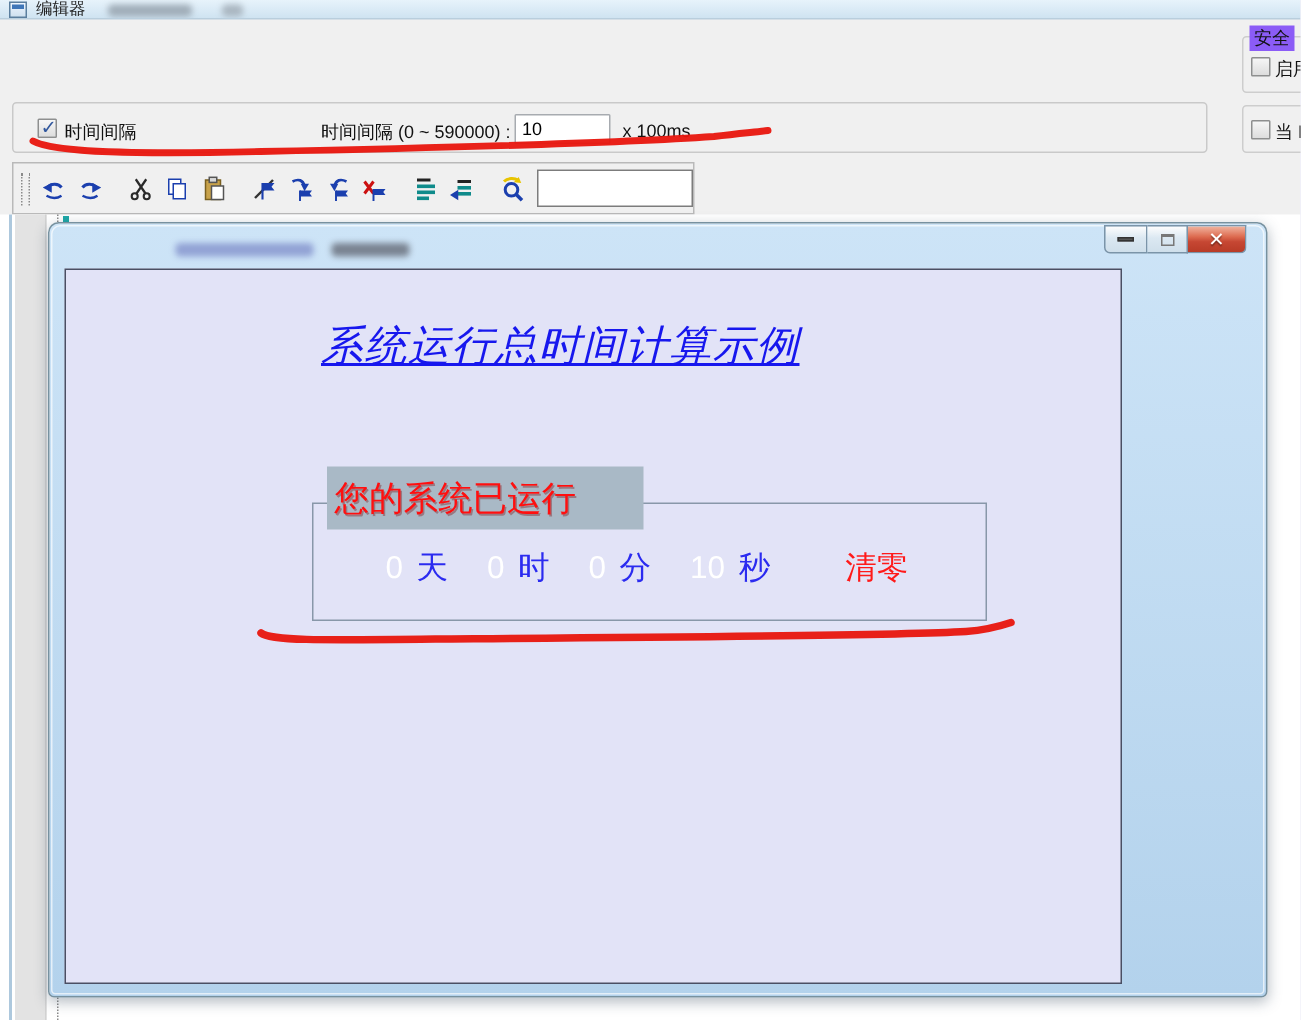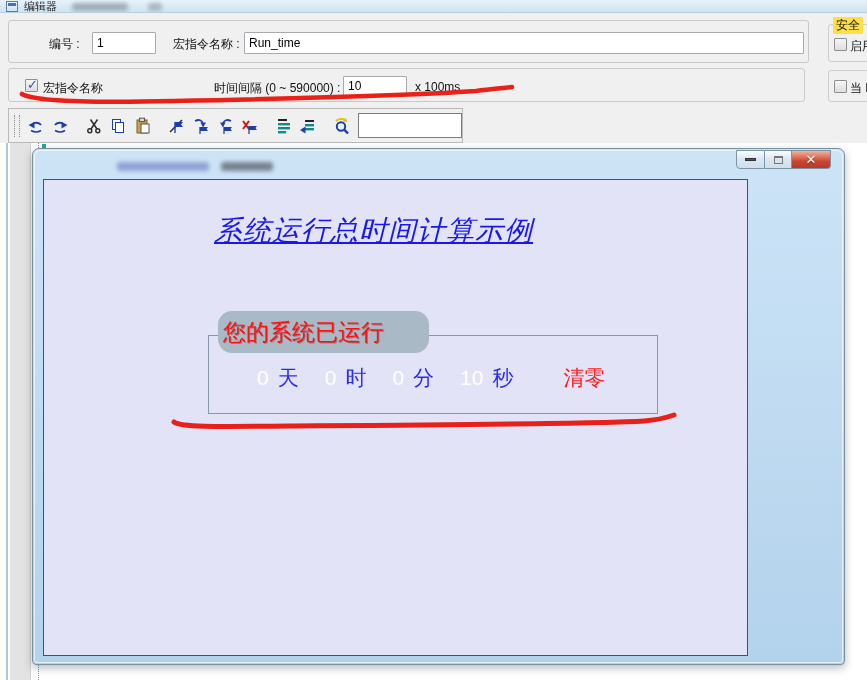--- a/index.html
+++ b/index.html
@@ -21,21 +21,21 @@
   .panel { position:absolute; background:#f0f0f0; border:1px solid #c9c9c9; border-radius:3px; }
   .flabel { font-size:12px; color:#111; position:absolute; white-space:nowrap; }
   .tinput { position:absolute; border:1px solid #a7abb0; background:#fff; font-size:12px;
     font-family:"Liberation Sans","DejaVu Sans",sans-serif; padding:2px 4px; border-radius:1px; }
 
   .checkbox { position:absolute; width:13px; height:13px; background:linear-gradient(#f6f6f6,#ddd);
     border:1px solid #8e8f8f; border-radius:1px; }
   .checkbox.checked:before { content:"✓"; position:absolute; left:1px; top:-3px; font-size:13px; font-weight:bold; color:#31579d; }
 
   .secgroup { position:absolute; border:1px solid #cdcdcd; border-radius:3px; background:#f0f0f0; }
-  .seclegend { position:absolute; left:4px; top:-8px; background:#fde047; padding:0 3px; font-size:12px; color:#111; }
+  .seclegend { position:absolute; left:4px; top:-8px; background:#8b5cf6; padding:0 3px; font-size:12px; color:#111; }
 
   
   .toolbar { position:absolute; left:8px; top:108px; width:455px; height:35px;
     background:#f0f0f0; border:1px solid #b9b9b9; display:flex; align-items:center; }
   .gripper { width:3px; height:22px; border-left:1px dotted #8a8a8a; margin-left:5px; }
   .tb-icon { width:22px; height:20px; margin-left:4px; display:flex; align-items:center; justify-content:center; cursor:default; }
   .tb-gap { width:10px; }
   .find-box { width:104px; height:25px; border:1px solid #7c7c7c; background:#fff; margin-left:6px;
     font-size:12px; padding:2px 4px; font-family:"Liberation Sans","DejaVu Sans",sans-serif; }
 
@@ -91,36 +91,30 @@
 
 <div class="screen">
 
   <div class="main-titlebar">
     <div class="win-icon"></div>
     <span class="main-title-text">编辑器</span>
     <div class="blur-blob" style="left:72px; top:3px; width:56px; height:8px; background:#8d99a4;"></div>
     <div class="blur-blob" style="left:148px; top:3px; width:14px; height:8px; background:#9aa5af;"></div>
   </div>
 
-  <div class="panel" style="left:8px; top:20px; width:801px; height:43px;">
-    <span class="flabel" style="left:40px; top:15px;">编号 :</span>
-    <input class="tinput" style="left: 83px; top: 11px; width: 64px; height: 22px;" value="1">
-    <span class="flabel" style="left:164px; top:15px;">宏指令名称 :</span>
-    <input class="tinput" style="left: 235px; top: 11px; width: 560px; height: 22px;" value="Run_time">
-  </div>
 
   <div class="secgroup" style="left:828px; top:24px; width:55px; height:38px;">
     <span class="seclegend">安全</span>
     <div class="checkbox" style="left:5px; top:13px;"></div>
     <span class="flabel" style="left:21px; top:13px;">启用</span>
   </div>
 
   <div class="panel" style="left:8px; top:68px; width:797px; height:34px;">
     <div class="checkbox checked" style="left:16px; top:10px;"></div>
-    <span class="flabel" style="left:34px; top:11px;">宏指令名称</span>
+    <span class="flabel" style="left:34px; top:11px;">时间间隔</span>
     <span class="flabel" style="left:205px; top:11px;">时间间隔 (0 ~ 590000) :</span>
     <input class="tinput" style="left: 334px; top: 7px; width: 64px; height: 20px;" value="10">
     <span class="flabel" style="left:406px; top:11px;">x 100ms</span>
   </div>
 
   <div class="secgroup" style="left:828px; top:70px; width:55px; height:32px;">
     <div class="checkbox" style="left:5px; top:9px;"></div>
     <span class="flabel" style="left:21px; top:9px;">当 H</span>
   </div>
 
@@ -269,21 +263,21 @@
           <span class="cnt-num" style="color:#ffffff;">0</span>
           <span class="cnt-unit" style="color:#2b2bf0;">时</span>
           <span class="cnt-num" style="color:#ffffff;">0</span>
           <span class="cnt-unit" style="color:#2b2bf0;">分</span>
           <span class="cnt-num" style="color:#ffffff;">10</span>
           <span class="cnt-unit" style="color:#2b2bf0; margin-right:0;">秒</span>
           <span class="clear-btn" style="color:#ff1a1a;">清零</span>
         </div>
       </div>
 
-      <div class="run-label" style="background:#a9b9c6; color:#ff0f0f;border-radius:14px;">您的系统已运行</div>
+      <div class="run-label" style="background:#a9b9c6; color:#ff0f0f;">您的系统已运行</div>
 
       <svg class="anno" style="left:122px; top:232px;" width="515" height="26" viewBox="0 0 515 26">
         <path d="M8 10 C14 15 44 15 124 14 C264 13 430 12 478 9 C492 8 502 5 508 3" fill="none" stroke="#e8150d" stroke-width="5" stroke-linecap="round" opacity="0.95"></path>
       </svg>
     </div>
   </div>
 
 </div>
 
 </body></html>

